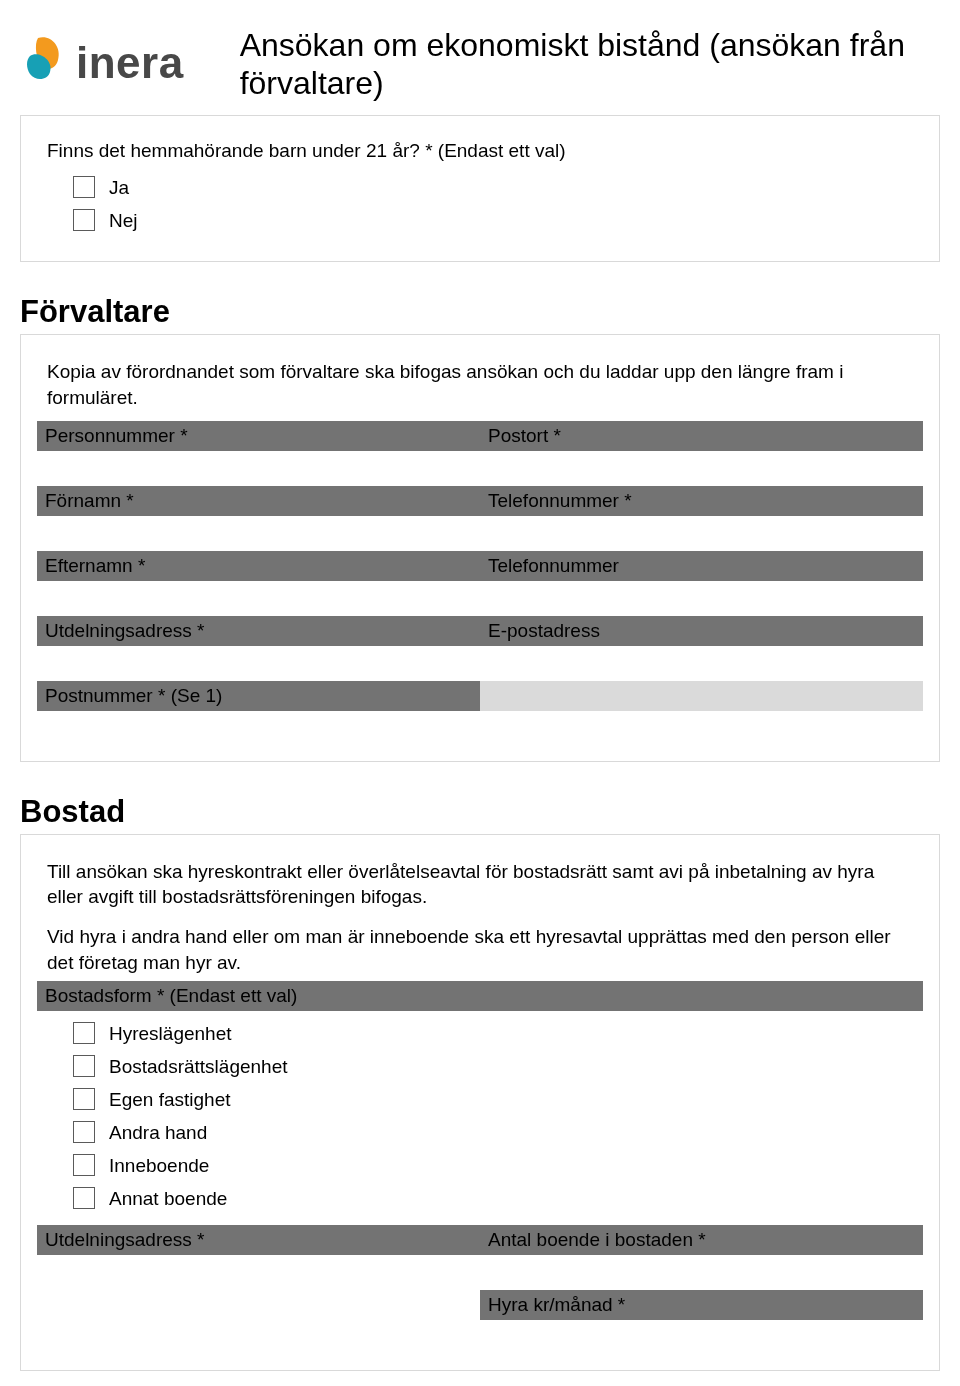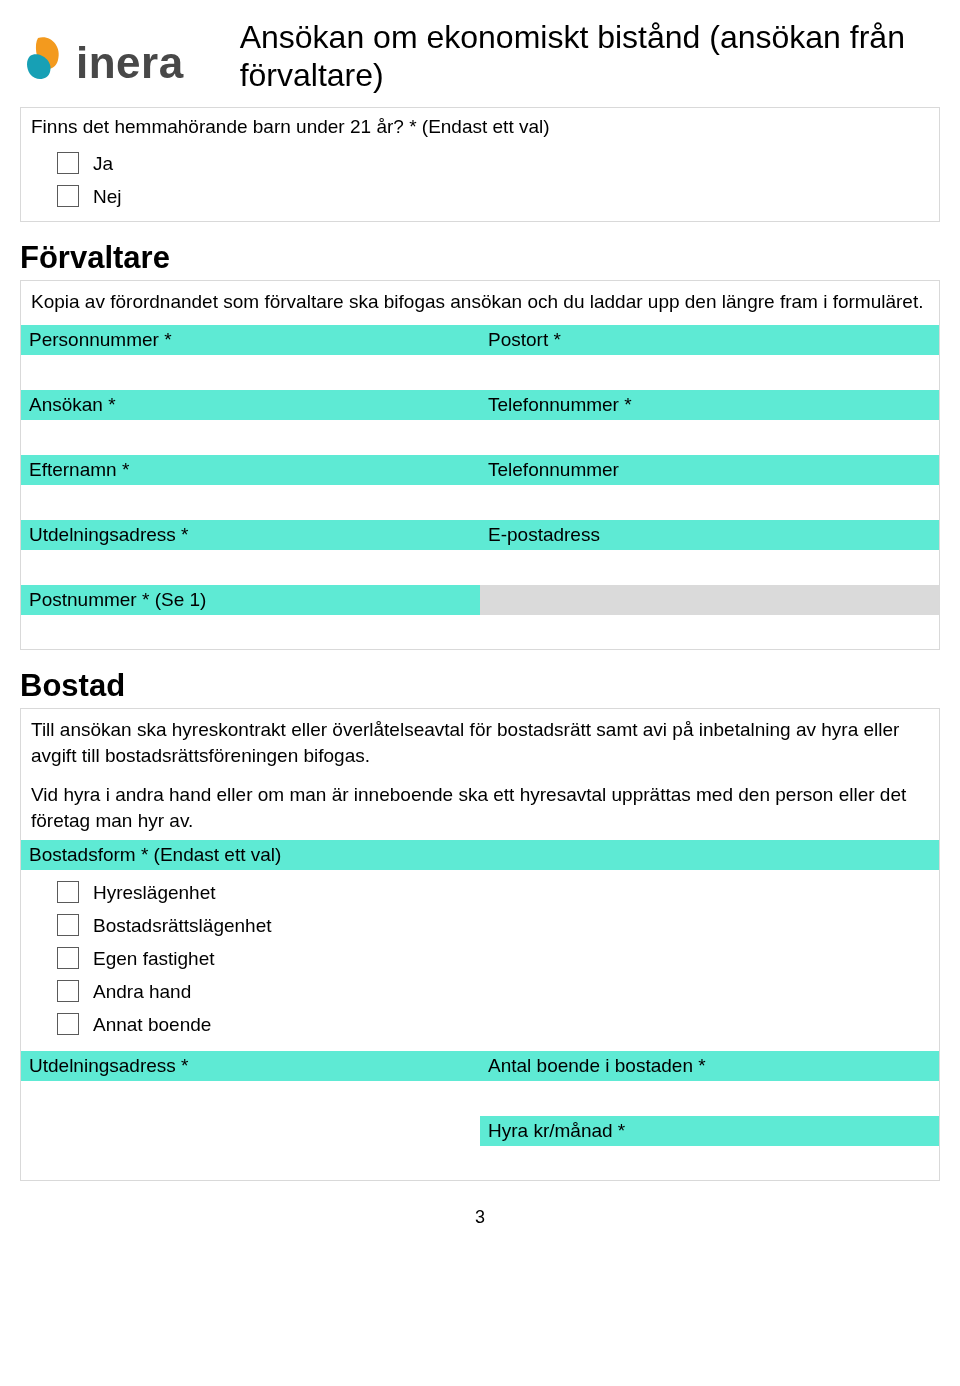--- a/index.html
+++ b/index.html
@@ -33,27 +33,27 @@
     font-size: 44px;
     font-weight: 600;
     letter-spacing: 0.5px;
     color: #484848;
     margin-left: 2px;
   }
   .title {
     font-size: 32px;
     line-height: 1.2;
     margin-left: 56px;
-    margin-top: 4px;
+    margin-top: 12px;
     flex: 1;
   }
   .fieldset {
     border: 1px solid #d9d9d9;
-    margin-bottom: 18px;
-    padding: 0;
+    margin-bottom: 32px;
+    padding: 16px;
   }
   .fieldset-inner {
     padding: 6px 10px 10px 10px;
   }
   .sect-head {
     font-size: 31px;
     font-weight: bold;
     margin-bottom: 4px;
   }
   .question-line, .plain-text {
@@ -85,21 +85,21 @@
     margin-top: 4px;
   }
   .row2 {
     display: flex;
   }
   .row2 + .row2 { margin-top: 1px; }
   .cell {
     flex: 1 1 50%;
   }
   .cell-head {
-    background: #5eead4;
+    background: #737373;
     padding: 4px 8px;
     font-size: 19px;
     border-right: 0;
   }
   .cell-body {
     background: #fff;
     padding: 10px 8px 14px 8px;
     min-height: 34px;
   }
   .grid2 .row2 .cell:first-child .cell-head,
@@ -156,21 +156,21 @@
           <div class="cell-head">Personnummer *</div>
           <div class="cell-body"></div>
         </div>
         <div class="cell">
           <div class="cell-head">Postort *</div>
           <div class="cell-body"></div>
         </div>
       </div>
       <div class="row2">
         <div class="cell">
-          <div class="cell-head">Ansökan *</div>
+          <div class="cell-head">Förnamn *</div>
           <div class="cell-body"></div>
         </div>
         <div class="cell">
           <div class="cell-head">Telefonnummer *</div>
           <div class="cell-body"></div>
         </div>
       </div>
       <div class="row2">
         <div class="cell">
           <div class="cell-head">Efternamn *</div>
@@ -224,20 +224,24 @@
         <div class="opt">
           <span class="checkbox"></span>
           <span class="opt-label">Egen fastighet</span>
         </div>
         <div class="opt">
           <span class="checkbox"></span>
           <span class="opt-label">Andra hand</span>
         </div>
         <div class="opt">
           <span class="checkbox"></span>
+          <span class="opt-label">Inneboende</span>
+        </div>
+        <div class="opt">
+          <span class="checkbox"></span>
           <span class="opt-label">Annat boende</span>
         </div>
       </div>
     </div>
     <div class="grid2">
       <div class="row2">
         <div class="cell">
           <div class="cell-head">Utdelningsadress *</div>
           <div class="cell-body"></div>
         </div>

